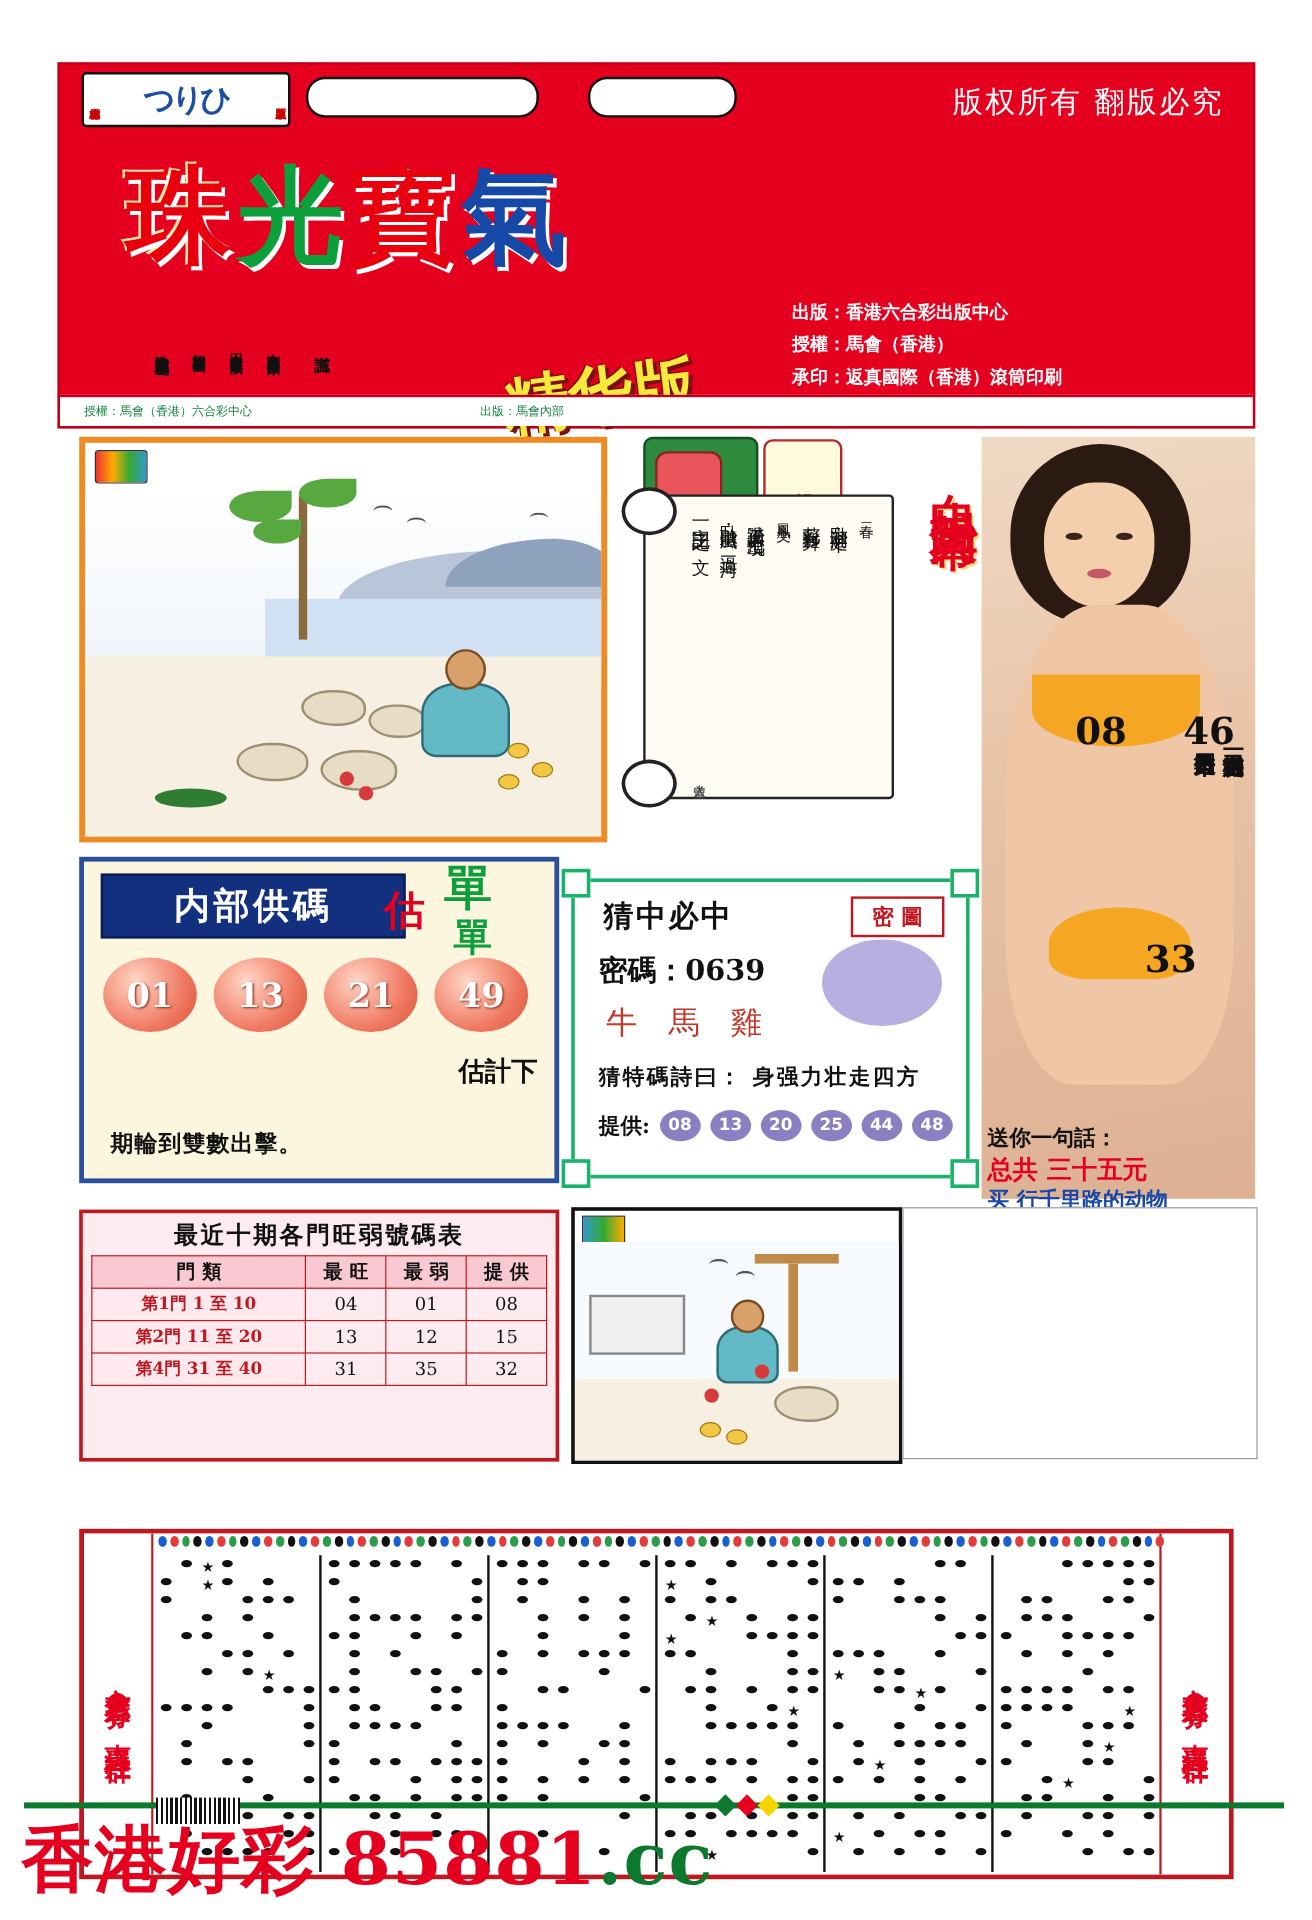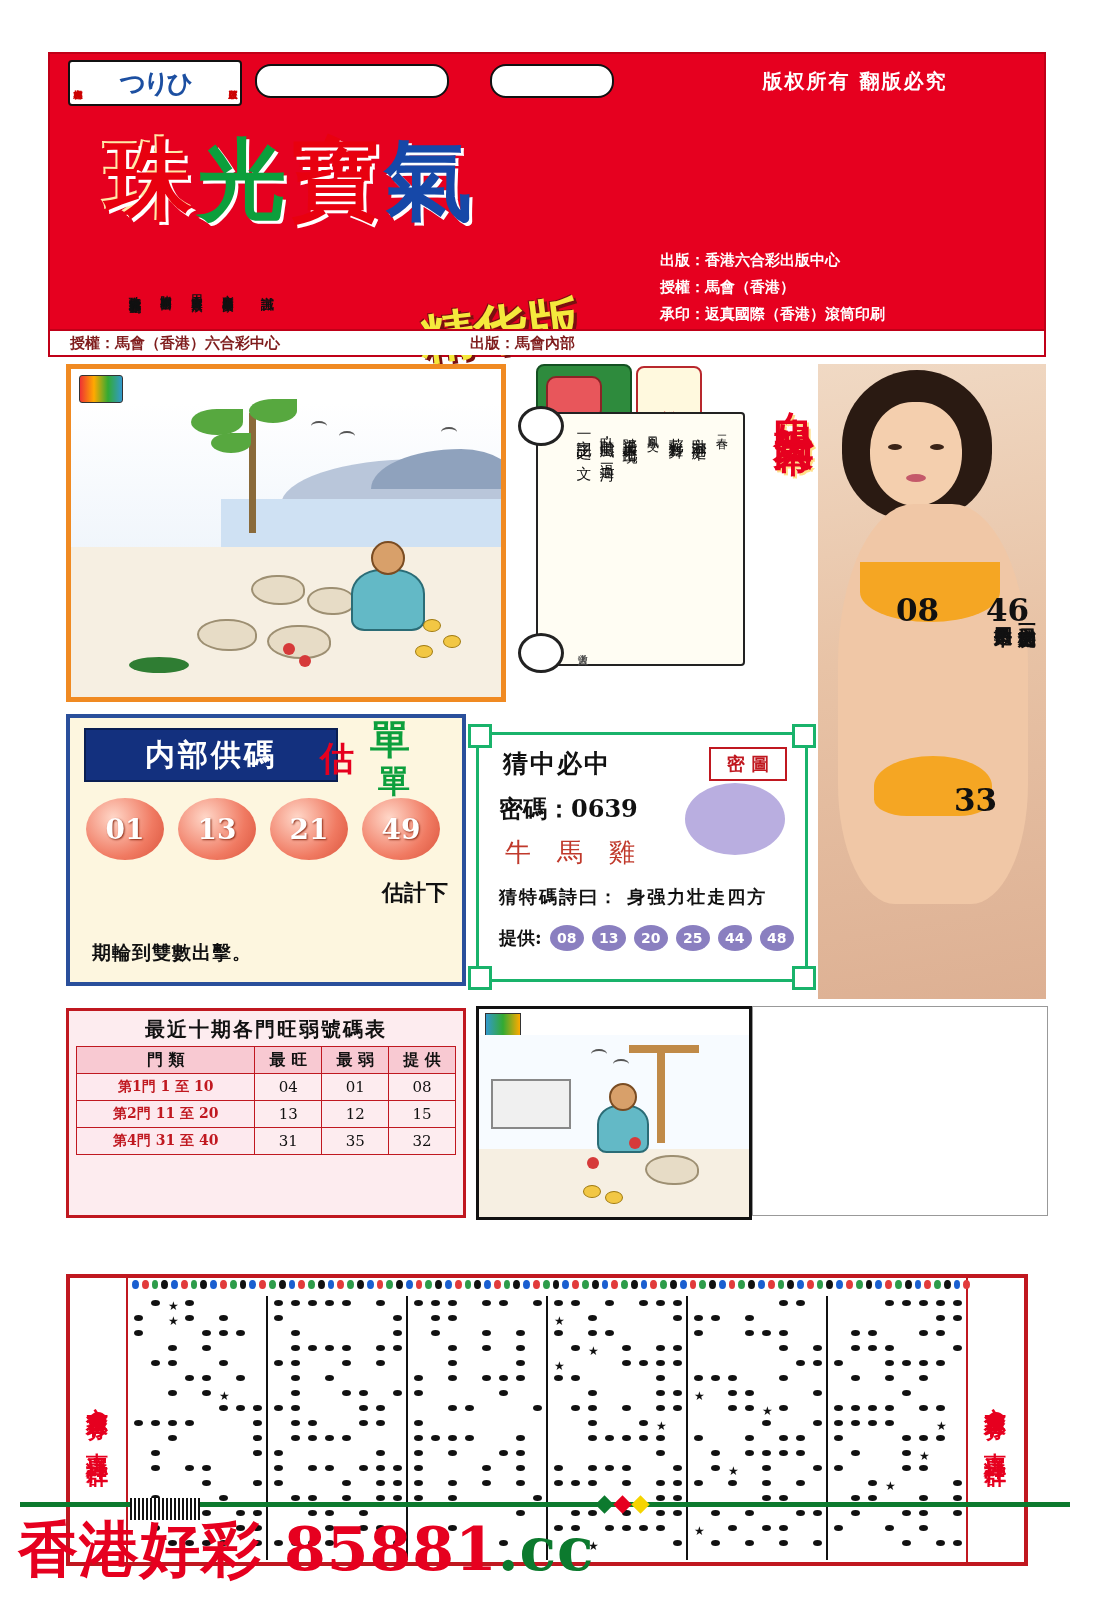--- a/index.html
+++ b/index.html
@@ -8,37 +8,37 @@
 
   
   .header{position:relative;width:998px;height:305px;background:#e6001f;border:2px solid #c00018;box-sizing:border-box;}
   .hdr-logo{position:absolute;left:18px;top:6px;width:170px;height:42px;background:#ffffff;border:2px solid #111;border-radius:4px;display:flex;align-items:center;}
   .hdr-logo .lg1{font-size:9px;line-height:9px;color:#c00;writing-mode:vertical-rl;margin-left:3px;font-weight:bold;}
   .hdr-logo .lg2{flex:1;text-align:center;font-size:26px;font-weight:bold;color:#1c4fa1;letter-spacing:-3px;font-family:"DejaVu Serif",serif;}
   .hdr-logo .lg3{font-size:9px;line-height:9px;color:#c00;writing-mode:vertical-rl;margin-right:3px;font-weight:bold;}
   .hdr-pill{position:absolute;top:10px;background:#fff;border:2px solid #111;border-radius:16px;height:30px;}
   .pill1{left:205px;width:190px;}
   .pill2{left:440px;width:120px;}
-  .hdr-copy{position:absolute;left:640px;top:14px;width:330px;text-align:center;color:#fff;font-size:20px;font-weight:bold;letter-spacing:2px;}
+  .hdr-copy{position:absolute;left:640px;top:14px;width:330px;text-align:right;color:#fff;font-size:25px;font-weight:normal;letter-spacing:2px;}
   .hdr-box{position:absolute;left:600px;top:52px;width:372px;height:130px;background:#fff;border:1px solid #888;}
   .hdr-box .bt{text-align:center;color:#e6001f;font-size:19px;font-weight:bold;margin-top:12px;letter-spacing:1px;}
   .bigtitle{position:absolute;left:55px;top:70px;width:520px;height:120px;}
   .bigtitle span{font-family:"DejaVu Serif",serif;font-weight:bold;font-size:88px;line-height:110px;}
   .t1{color:#e8000f;text-shadow:3px 3px 0 #fff,-2px -2px 0 #ffe9a8;}
   .t2{color:#0c9f3c;text-shadow:3px 3px 0 #fff;}
   .t3{color:#e8000f;text-shadow:3px 3px 0 #fff;}
   .t4{color:#1648a8;text-shadow:3px 3px 0 #fff;}
   .subtitle{position:absolute;left:370px;top:240px;font-family:"DejaVu Serif",serif;font-size:54px;font-weight:bold;color:#f5e93c;text-shadow:3px 3px 0 #7a1010,-1px -1px 0 #7a1010;transform:rotate(-7deg);}
   .mottos{position:absolute;left:78px;top:232px;display:flex;gap:18px;align-items:flex-start;}
   .mot{writing-mode:vertical-rl;font-size:11px;line-height:13px;color:#111;font-weight:bold;letter-spacing:1px;}
   .mot.wide{font-size:12px;}
   .chengyan{writing-mode:vertical-rl;font-size:13px;font-weight:bold;color:#111;margin-left:6px;}
   .pubinfo{position:absolute;left:610px;top:193px;color:#fff;font-size:15px;line-height:27px;font-weight:bold;}
   .hdr-bottom{position:absolute;left:0;bottom:0;width:100%;height:24px;background:#fff;border-top:2px solid #c00018;display:flex;align-items:center;}
-  .hdr-bottom span{font-size:15px;color:#7f1d1d;font-weight:bold;}
+  .hdr-bottom span{font-size:10px;color:#15803d;font-weight:normal;}
   .hb1{margin-left:20px;}
   .hb2{margin-left:190px;}
 
   
   .band{position:absolute;left:0;top:312px;width:998px;height:345px;}
   .pic1{position:absolute;left:18px;top:0;width:440px;height:338px;border:5px solid #f08a22;background:#fff;box-sizing:border-box;overflow:hidden;}
   .pic1 .stamp{position:absolute;left:8px;top:6px;width:42px;height:26px;background:linear-gradient(90deg,#e33,#fa0,#3a3,#39c);border:1px solid #333;border-radius:3px;}
   .sky{position:absolute;left:0;top:34px;width:100%;height:170px;background:linear-gradient(#ffffff,#eef4fb);}
   .hill{position:absolute;left:210px;top:90px;width:230px;height:46px;background:#b9c6da;border-radius:60% 40% 0 0 / 100% 100% 0 0;}
   .hill2{position:absolute;left:300px;top:80px;width:150px;height:40px;background:#8fa2bd;border-radius:60% 40% 0 0 / 100% 100% 0 0;}
@@ -314,20 +314,25 @@
         <span class="lab">提供:</span>
         <span class="nball">08</span>
         <span class="nball">13</span>
         <span class="nball">20</span>
         <span class="nball">25</span>
         <span class="nball">44</span>
         <span class="nball">48</span>
       </div>
     </div>
 
+    <div class="gsend">
+      <div>送你一句話：</div>
+      <div class="red">总共 三十五元</div>
+      <div class="blue">买 行千里路的动物</div>
+    </div>
   </div>
 
   <div class="row3">
     <div class="tbl-wrap">
       <div class="tbl-title">最近十期各門旺弱號碼表</div>
       <table>
         <tbody>
             <tr>
           <th>門 類</th>
           <th>最 旺</th>

